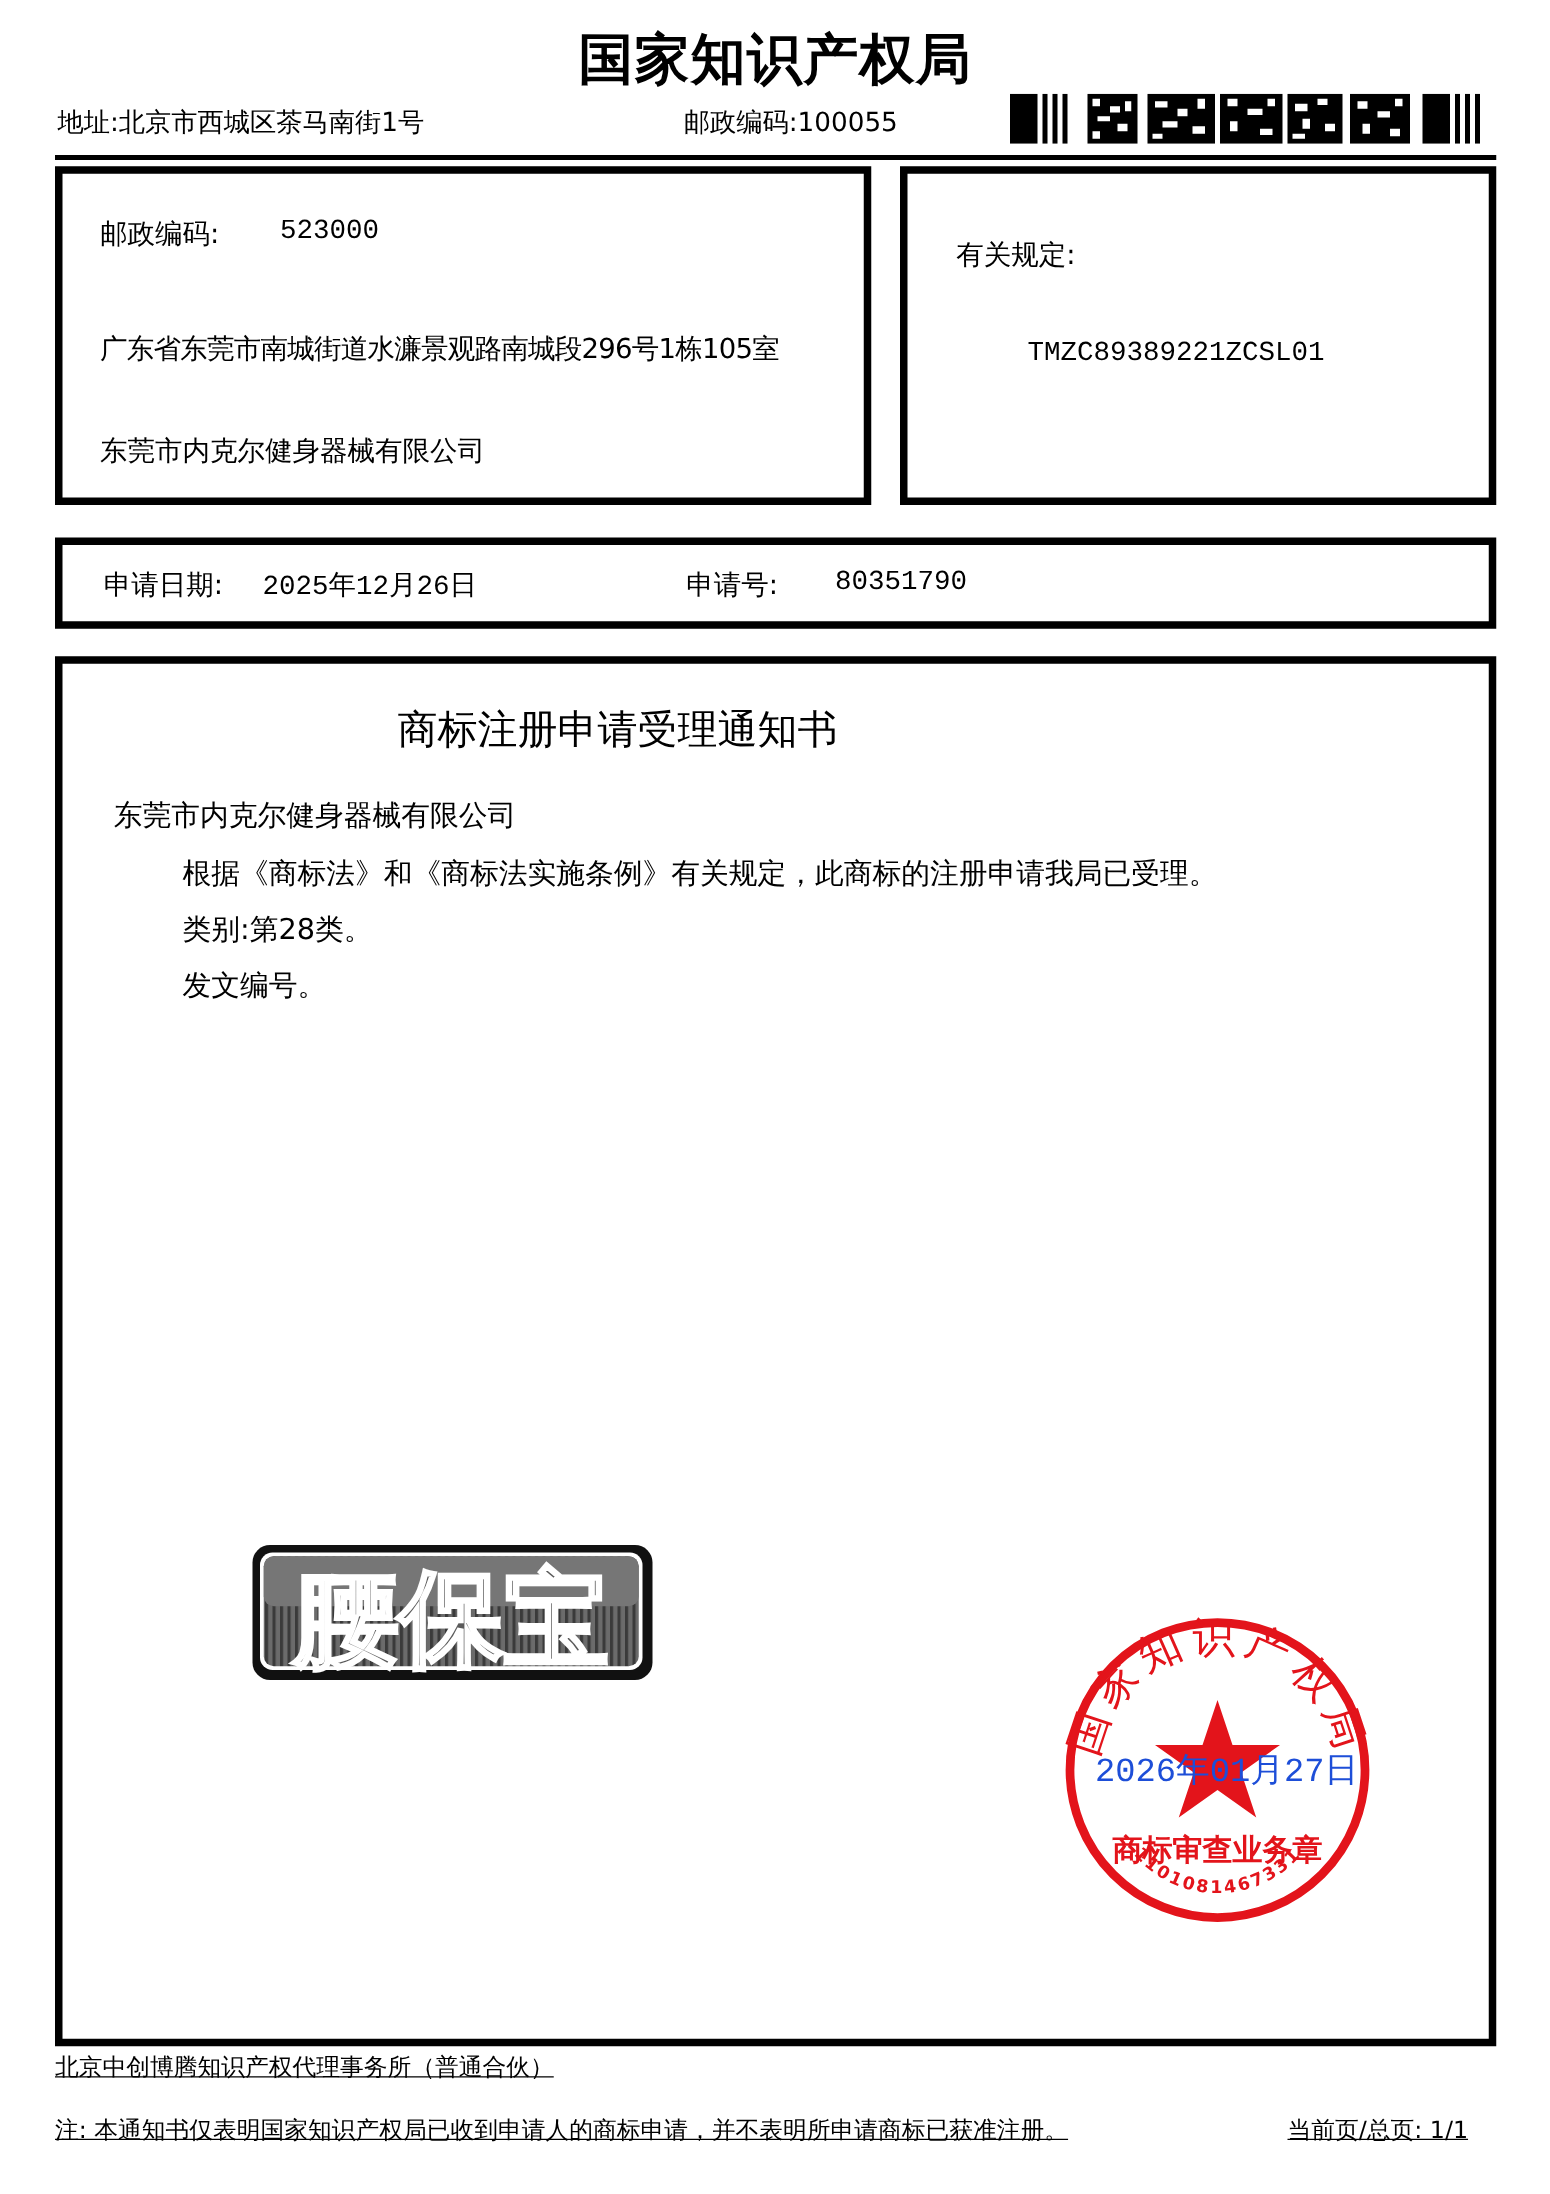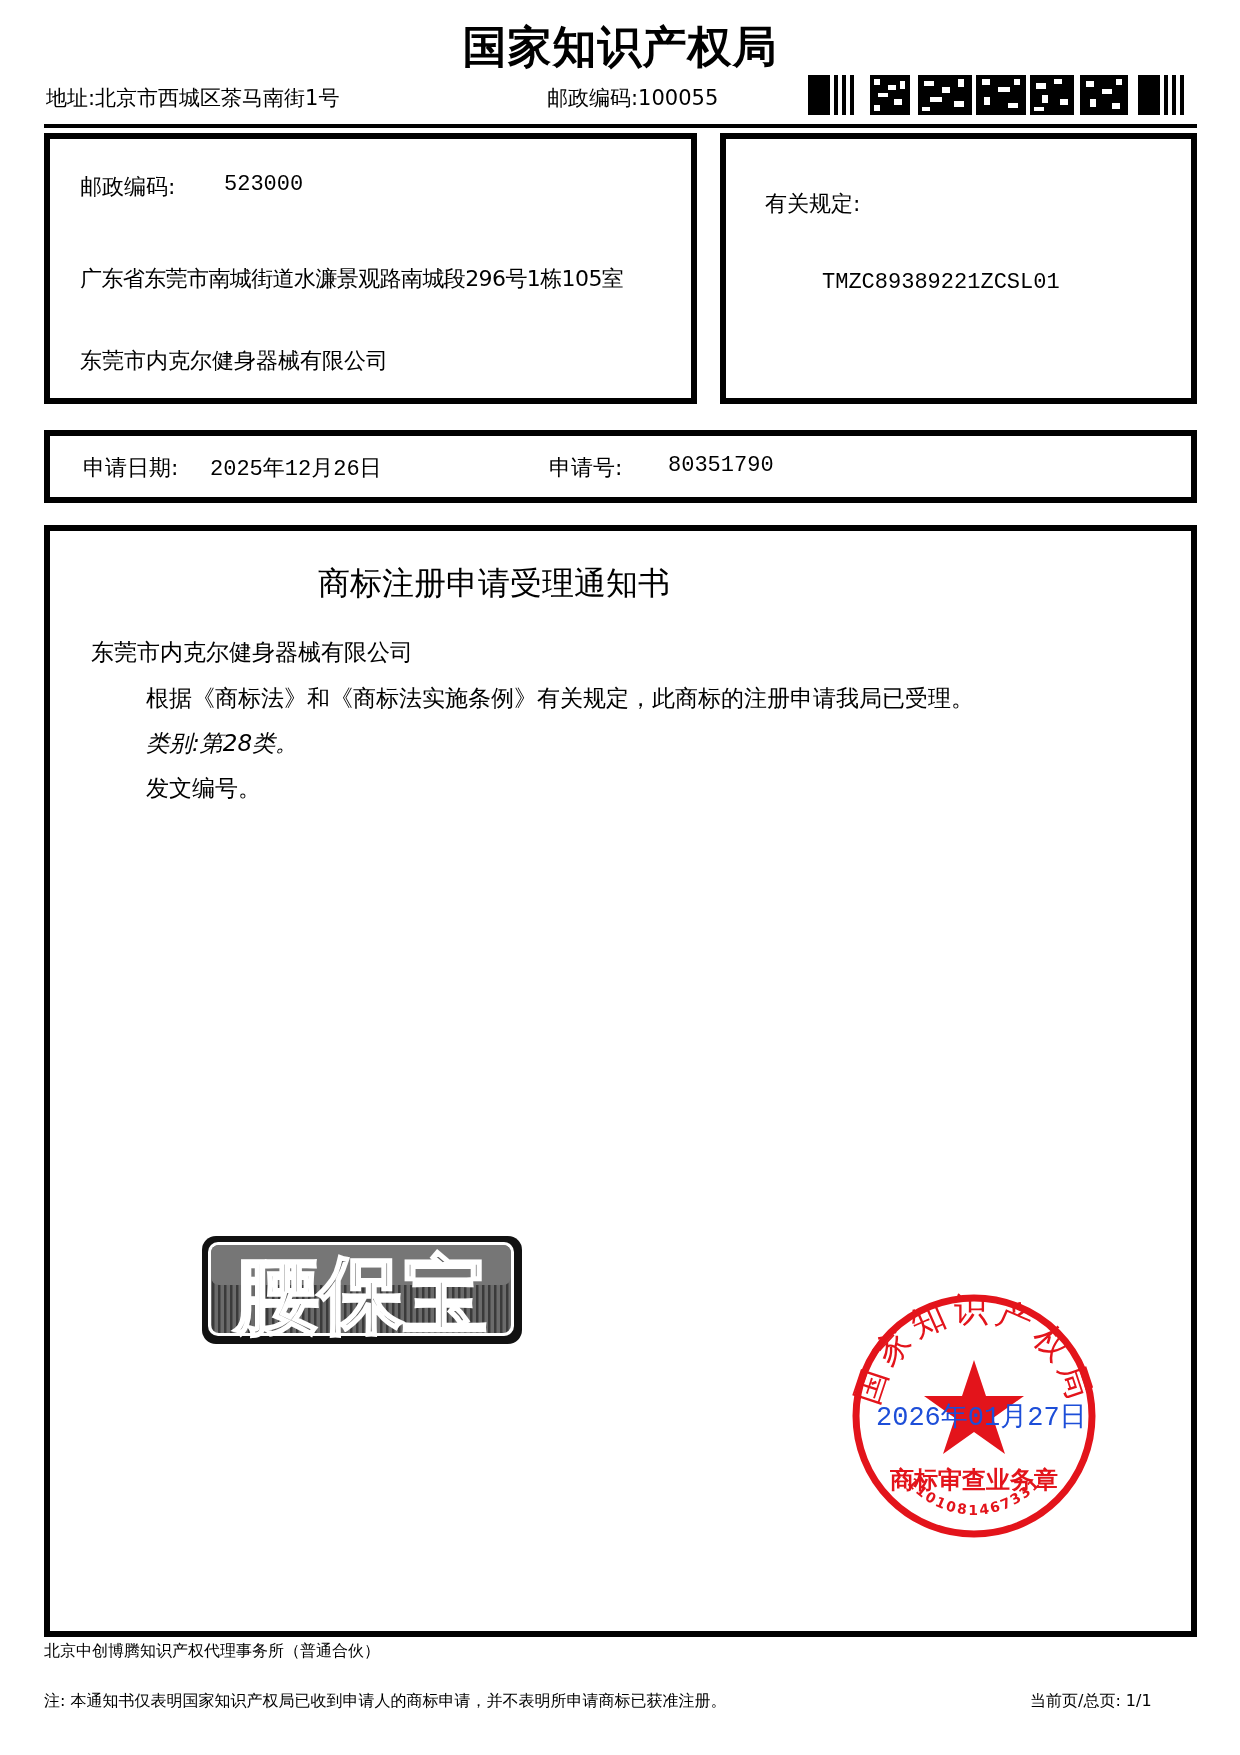--- a/index.html
+++ b/index.html
@@ -8,21 +8,21 @@
   .abs { position:absolute; white-space:nowrap; }
   .serif { font-family:Liberation Mono, monospace;text-align:right; }
   .box { position:absolute; border:6px solid #000; box-sizing:border-box; background:#fff; }
   .title { left:0; width:1240px; top:18px; text-align:center; font-size:44px; font-weight:bold; letter-spacing:1px; }
   .hdr { font-size:21px; top:84px; }
   .rule { position:absolute; left:44px; width:1153px; top:124px; height:4px; background:#000; }
   .barcode { position:absolute; left:808px; top:75px; width:380px; height:40px; }
   .t22 { font-size:22px; }
   .body-text { font-size:23px; }
   .doc-title { left:0; width:988px; top:562px; text-align:center; font-size:32px; }
-  .footer { font-size:16px; }
+  .footer { font-size:19px;text-decoration:underline; }
   .logo { position:absolute; left:200px; top:1232px; width:325px; height:116px; }
   .seal { position:absolute; left:848px; top:1290px; width:252px; height:252px; }
   .seal-date { font-size:27px; left:876px; top:1398px; color:#1d4ed8; }
 </style>
 </head>
 <body>
 
 <div class="abs title">国家知识产权局</div>
 <div class="abs hdr" style="left:46px;">地址:北京市西城区茶马南街1号</div>
 <div class="abs hdr" style="left:547px;">邮政编码:100055</div>
@@ -87,21 +87,21 @@
 <div class="box" style="left:44px; top:430px; width:1153px; height:73px;"></div>
 <div class="abs t22" style="left:83px; top:453px;">申请日期:</div>
 <div class="abs t22 serif" style="left:210px; top:453px;">2025年12月26日</div>
 <div class="abs t22" style="left:549px; top:453px;">申请号:</div>
 <div class="abs t22 serif" style="left:668px; top:453px;">80351790</div>
 
 <div class="box" style="left:44px; top:525px; width:1153px; height:112px; height:1112px;"></div>
 <div class="abs doc-title">商标注册申请受理通知书</div>
 <div class="abs body-text" style="left:91px; top:637px;">东莞市内克尔健身器械有限公司</div>
 <div class="abs body-text" style="left:146px; top:683px;">根据《商标法》和《商标法实施条例》有关规定，此商标的注册申请我局已受理。</div>
-<div class="abs body-text" style="left:146px; top:728px;font-style:italic;">类别:第28类。</div>
+<div class="abs body-text" style="left:146px; top:728px;">类别:第28类。</div>
 <div class="abs body-text" style="left:146px; top:773px;">发文编号。</div>
 
 <svg class="logo" viewBox="0 0 325 116">
   <defs>
     <pattern id="stripes" width="6" height="6" patternUnits="userSpaceOnUse">
       <rect width="6" height="6" fill="#6b6b6b"></rect>
       <rect width="2.5" height="6" fill="#3a3a3a"></rect>
     </pattern>
   </defs>
   <rect x="2" y="4" width="320" height="108" rx="14" fill="#111"></rect>

